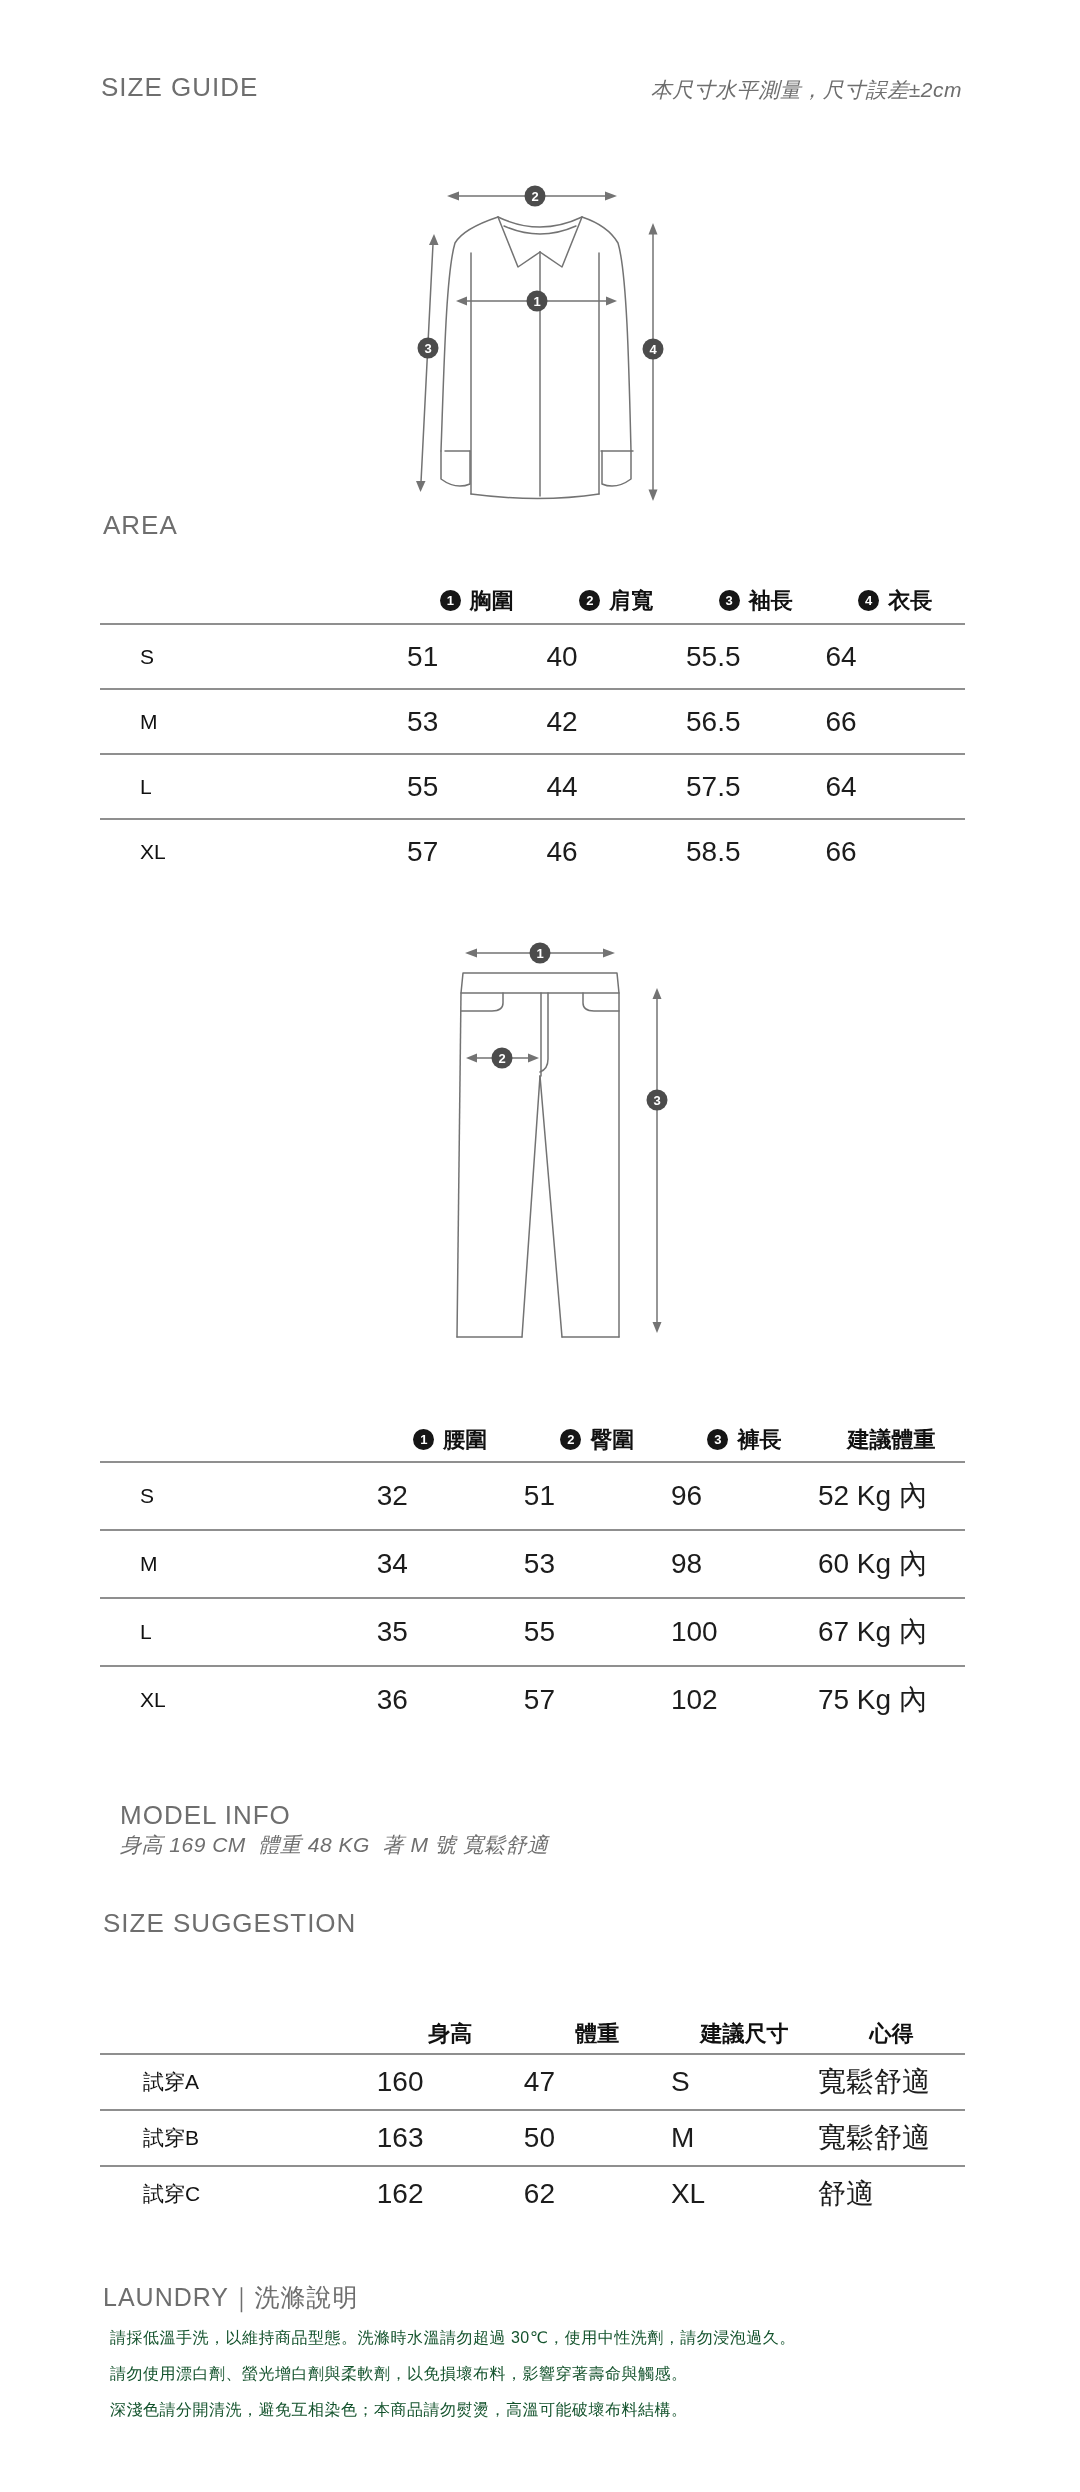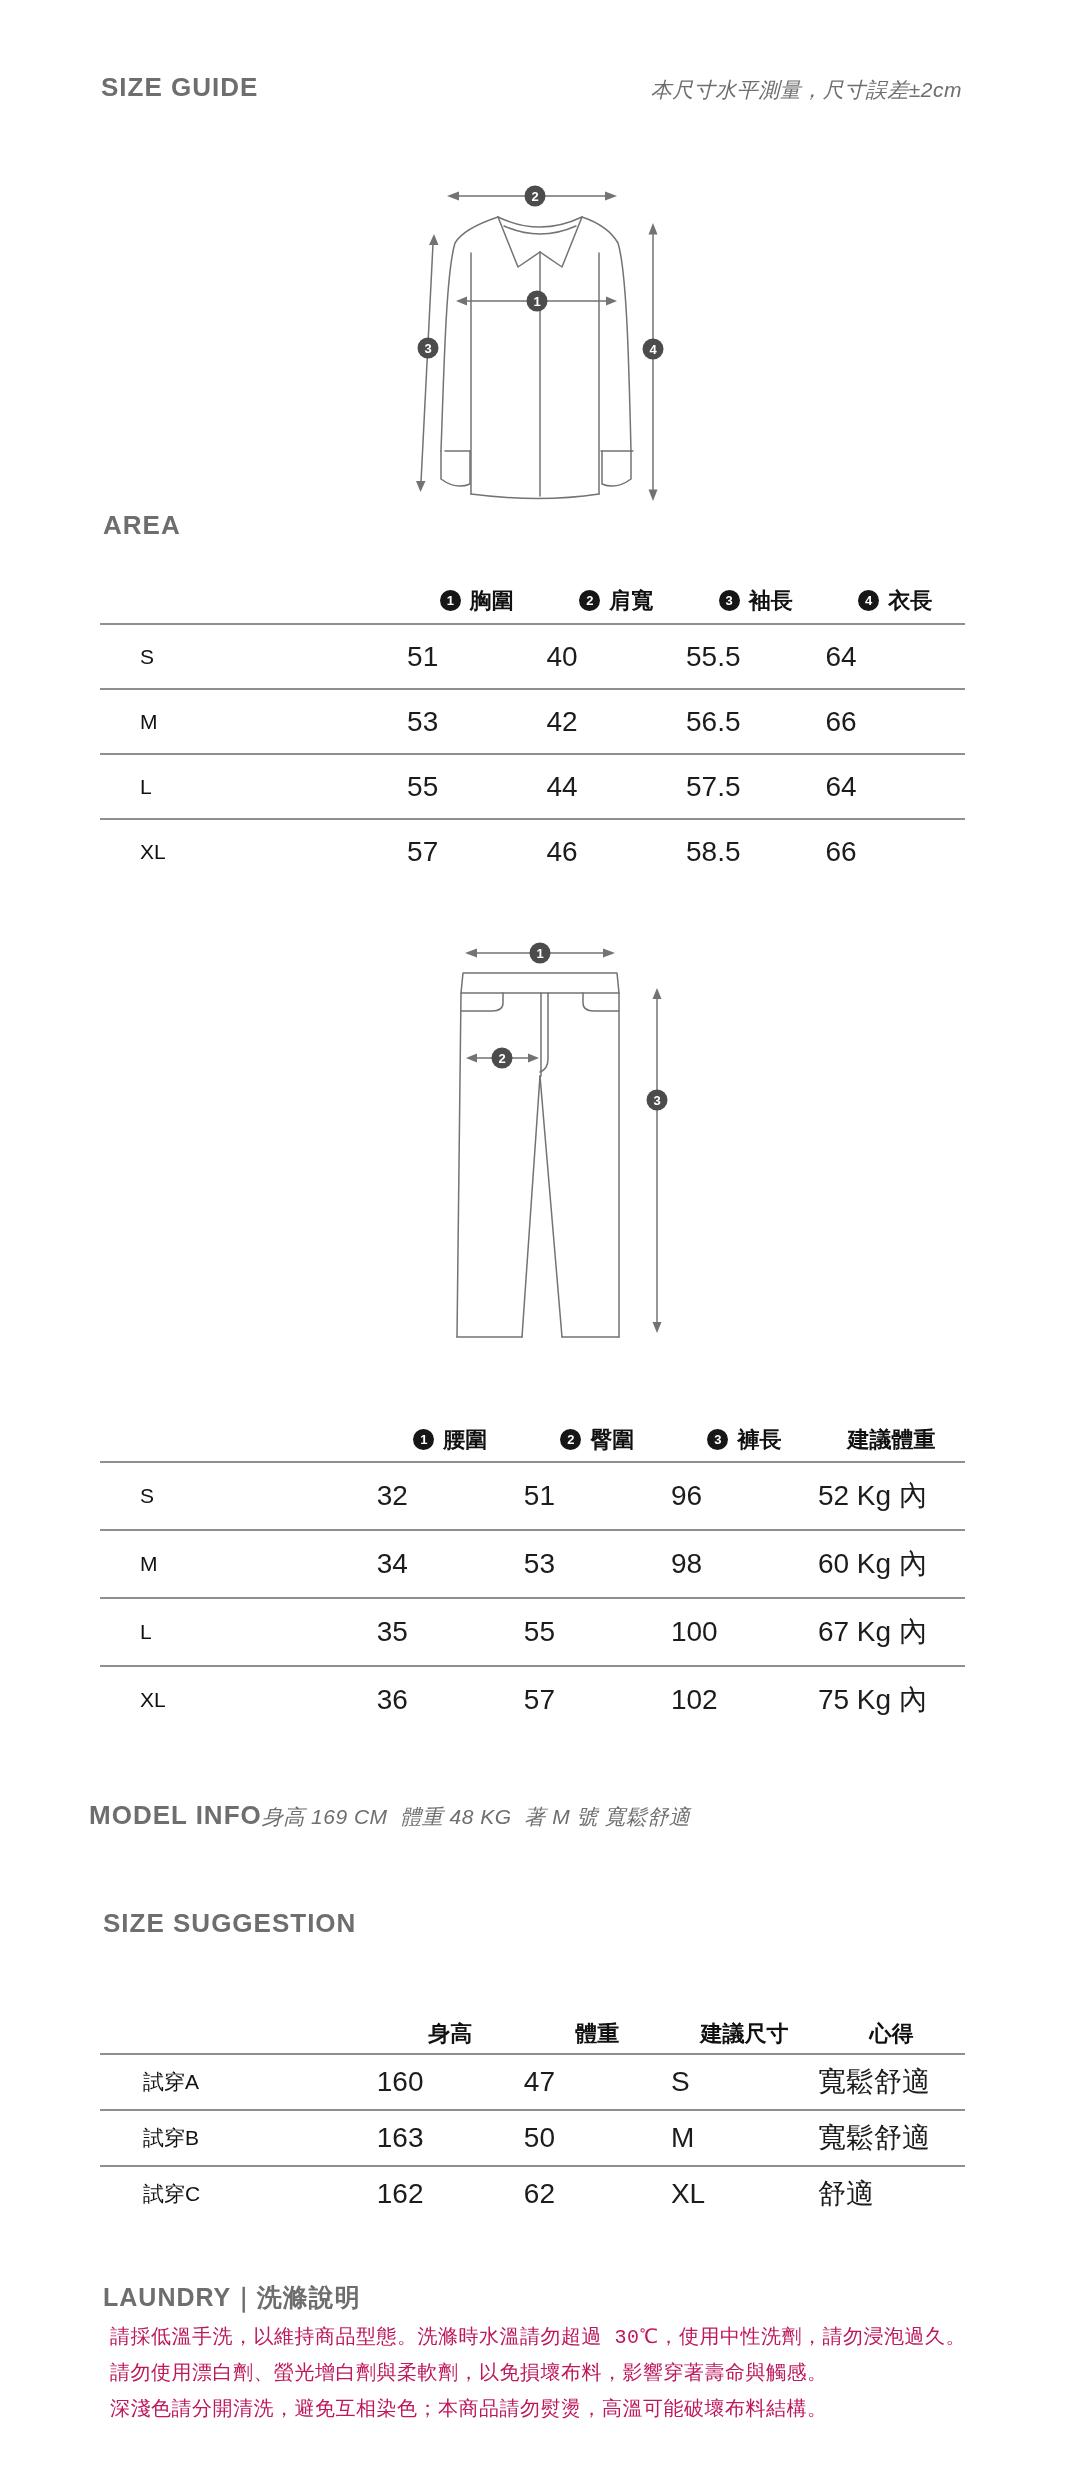--- a/index.html
+++ b/index.html
@@ -1,20 +1,20 @@
 <!DOCTYPE html>
 <html><head>
 <meta charset="utf-8">
 <style>
   * { margin:0; padding:0; box-sizing:border-box; }
   html,body { background:#ffffff; }
   body { font-family:"Liberation Sans","DejaVu Sans",sans-serif; color:#1c1c1c; }
   #page { position:relative; width:1080px; height:2492px; background:#ffffff; overflow:hidden; }
 
-  .section-label { position:absolute; font-size:26px; color:#6e6e6e; letter-spacing:1px;font-weight:bold; }
+  .section-label { position:absolute; font-size:26px; color:#6e6e6e; letter-spacing:1px; }
   .note { font-size:21px; color:#6e6e6e; letter-spacing:0.5px;font-style:italic; }
 
   
   #hdr-title { left:101px; top:72px; }
   #hdr-note  { position:absolute; right:118px; top:76px; }
 
   
   #shirt-svg { position:absolute; left:400px; top:178px; }
   #pants-svg { position:absolute; left:440px; top:933px; }
   .ln { stroke:#737373; stroke-width:1.5; fill:none; stroke-linecap:round; stroke-linejoin:round; }
@@ -43,30 +43,30 @@
   #table-bottom { top:1418px; }
   #table-bottom .t-head { height:43px; }
   #table-bottom .t-row  { height:68px; }
 
   #table-suggest { top:1970px;margin-top:45px; }
   #table-suggest .t-head { height:38px; }
   #table-suggest .t-row  { height:56px; }
   #table-suggest .row-label { padding-left:43px; }
 
   
-  #model-info { position:absolute; left:89px; right:108px; top:1800px; display:flex; justify-content:flex-start; align-items:baseline; }
+  #model-info { position:absolute; left:120px; right:108px; top:1800px; display:flex; justify-content:flex-start; align-items:baseline;flex-direction:column; }
   #model-desc { white-space:pre; }
 
   
   #suggest-label { left:103px; top:1908px; }
 
   
   #laundry-label { left:103px; top:2262px; font-size:25px;margin-top:19px; }
   #laundry-lines { position:absolute; left:110px; top:2320px; }
-  .laundry-line { font-size:20px; color:#be185d; line-height:36px; letter-spacing:0.5px;font-family:Liberation Mono, monospace; }
+  .laundry-line { font-size:16px; color:#14532d; line-height:36px; letter-spacing:0.5px; }
 </style>
 </head>
 <body>
 
 <div id="page">
 
   <div id="hdr-title" class="section-label">SIZE GUIDE</div>
   <div id="hdr-note" class="note">本尺寸水平測量，尺寸誤差±2cm</div>
 
   <svg id="shirt-svg" width="280" height="345" viewBox="0 0 280 345" xmlns="http://www.w3.org/2000/svg">

